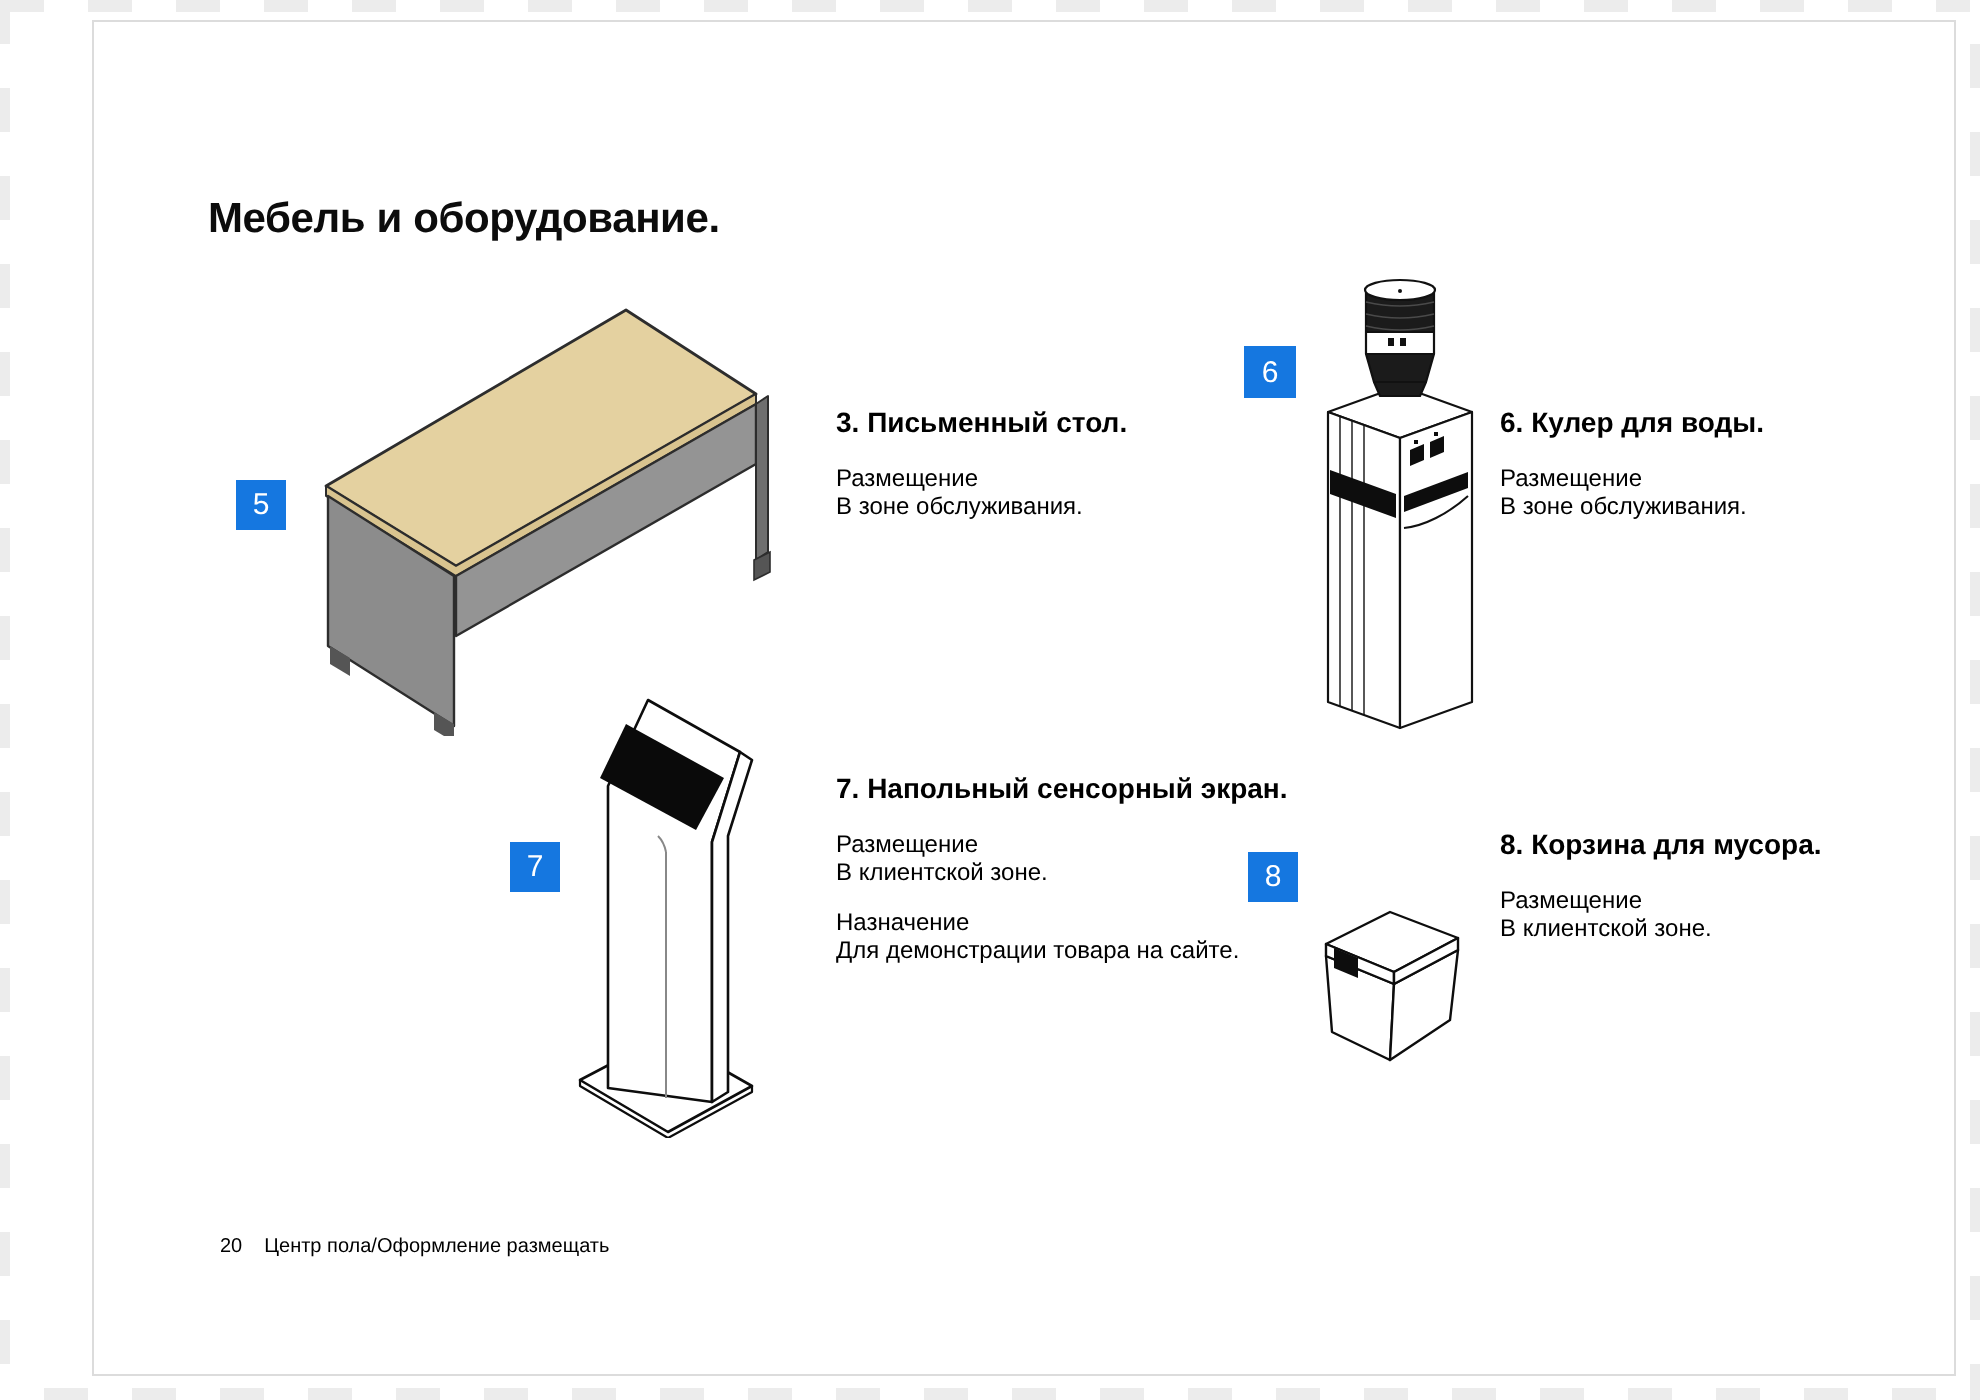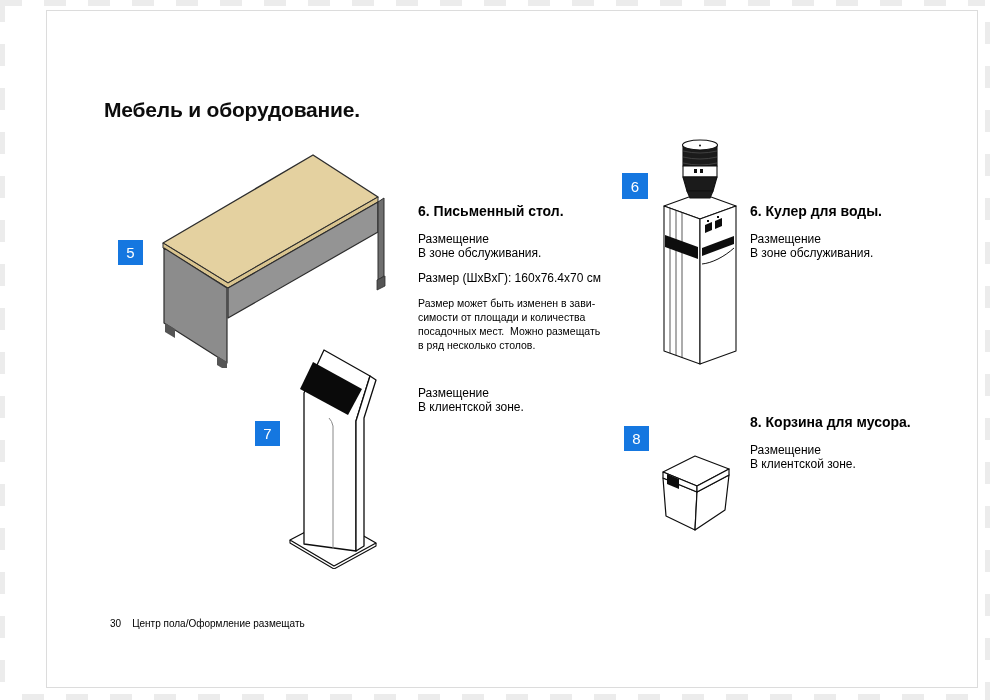--- a/index.html
+++ b/index.html
@@ -104,47 +104,45 @@
       <polygon points="12,28 24,33 24,43 12,38" fill="#0d0d0d" stroke="none"></polygon>
     </g>
   </svg>
 
   <div class="badge" style="left:118px;top:240px">5</div>
   <div class="badge" style="left:622px;top:173px;width:26px;height:26px">6</div>
   <div class="badge" style="left:255px;top:421px">7</div>
   <div class="badge" style="left:624px;top:426px">8</div>
 
   <div class="block" style="left:418px;top:203px">
-    <h2 class="item-title">6. Письменный стол.</h2>
+    <h2 class="item-title">3. Письменный стол.</h2>
     <div class="line">Размещение</div>
     <div class="line">В зоне обслуживания.</div>
     <div class="sp"></div>
-    <div class="line">Размер (ШхВхГ): 160x76.4x70 см</div>
     <div class="sp"></div>
-    <div class="note">Размер может быть изменен в зави-
-симости от площади и количества
-посадочных мест.  Можно размещать
-в ряд несколько столов.</div>
   </div>
 
   <div class="block" style="left:750px;top:203px">
     <h2 class="item-title">6. Кулер для воды.</h2>
     <div class="line">Размещение</div>
     <div class="line">В зоне обслуживания.</div>
   </div>
 
   <div class="block" style="left:418px;top:386px">
+    <h2 class="item-title">7. Напольный сенсорный экран.</h2>
     <div class="line">Размещение</div>
     <div class="line">В клиентской зоне.</div>
     <div class="sp"></div>
+    <div class="line">Назначение</div>
+    <div class="line">Для демонстрации товара на сайте.</div>
   </div>
 
   <div class="block" style="left:750px;top:414px">
     <h2 class="item-title">8. Корзина для мусора.</h2>
     <div class="line">Размещение</div>
     <div class="line">В клиентской зоне.</div>
   </div>
 
   <div class="footer">
-    <span>30</span>
+    <span>20</span>
     <span>Центр пола/Оформление размещать</span>
   </div>
 </div>
 
 </body></html>

